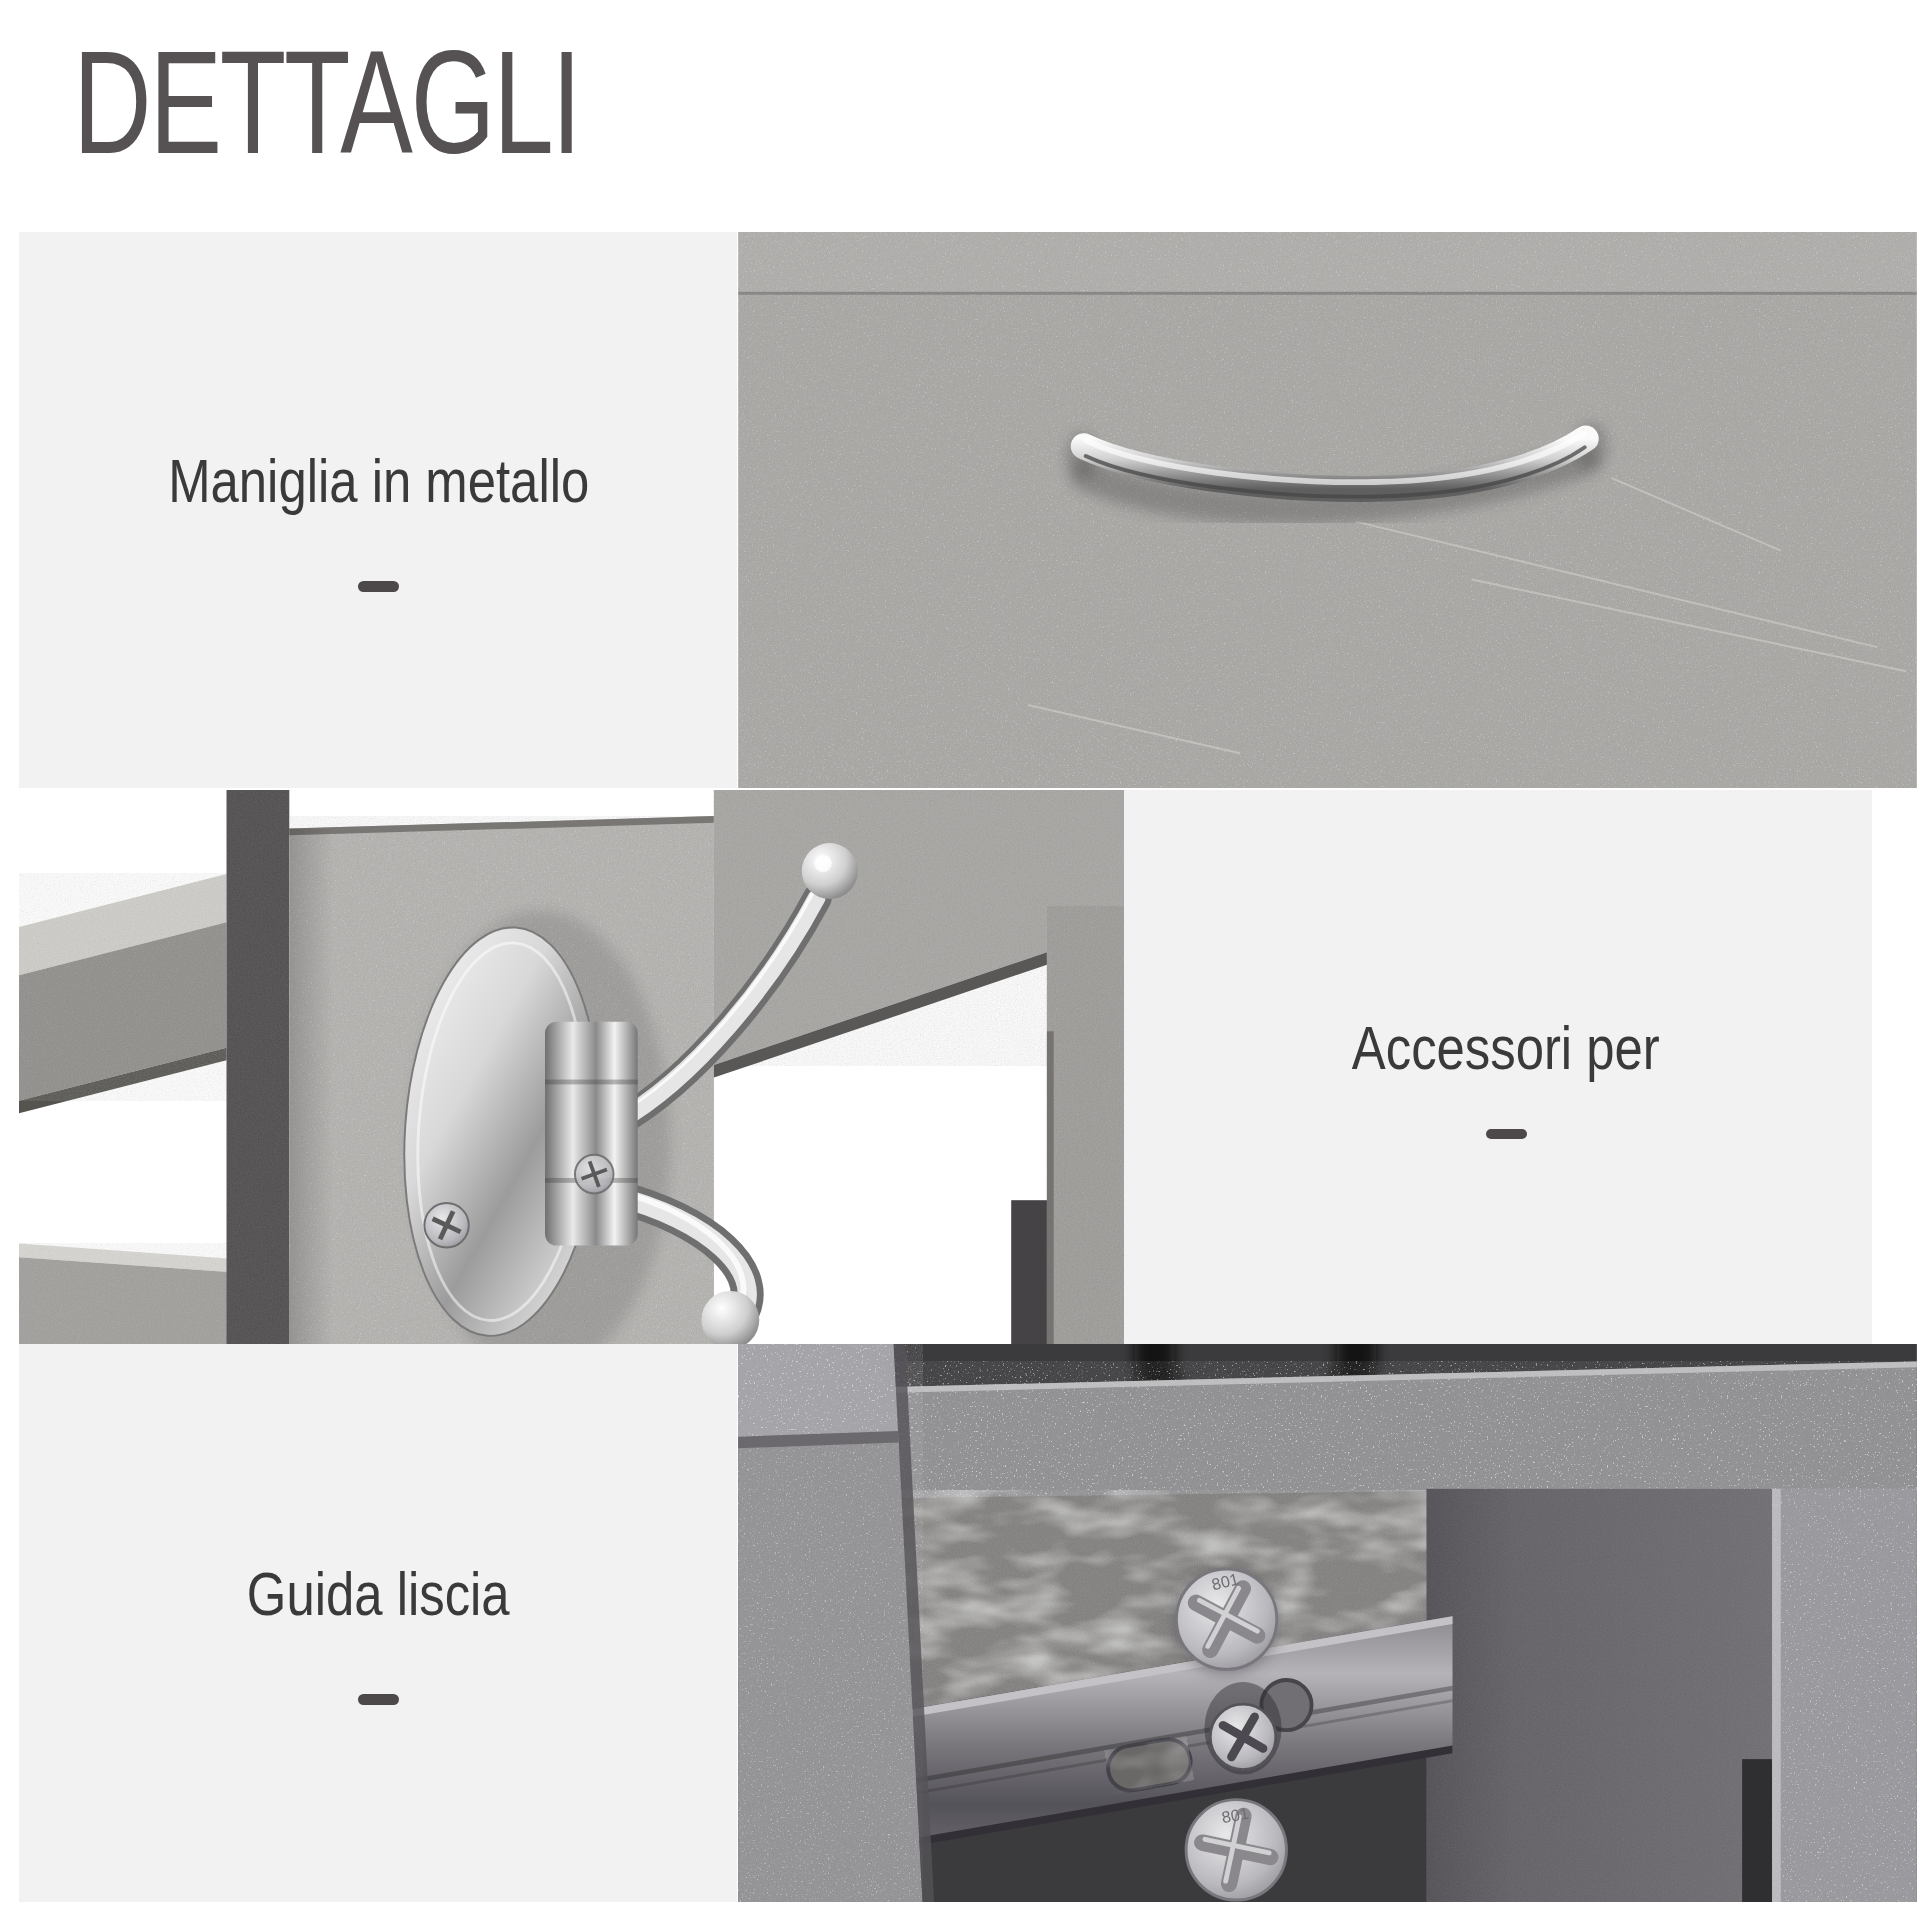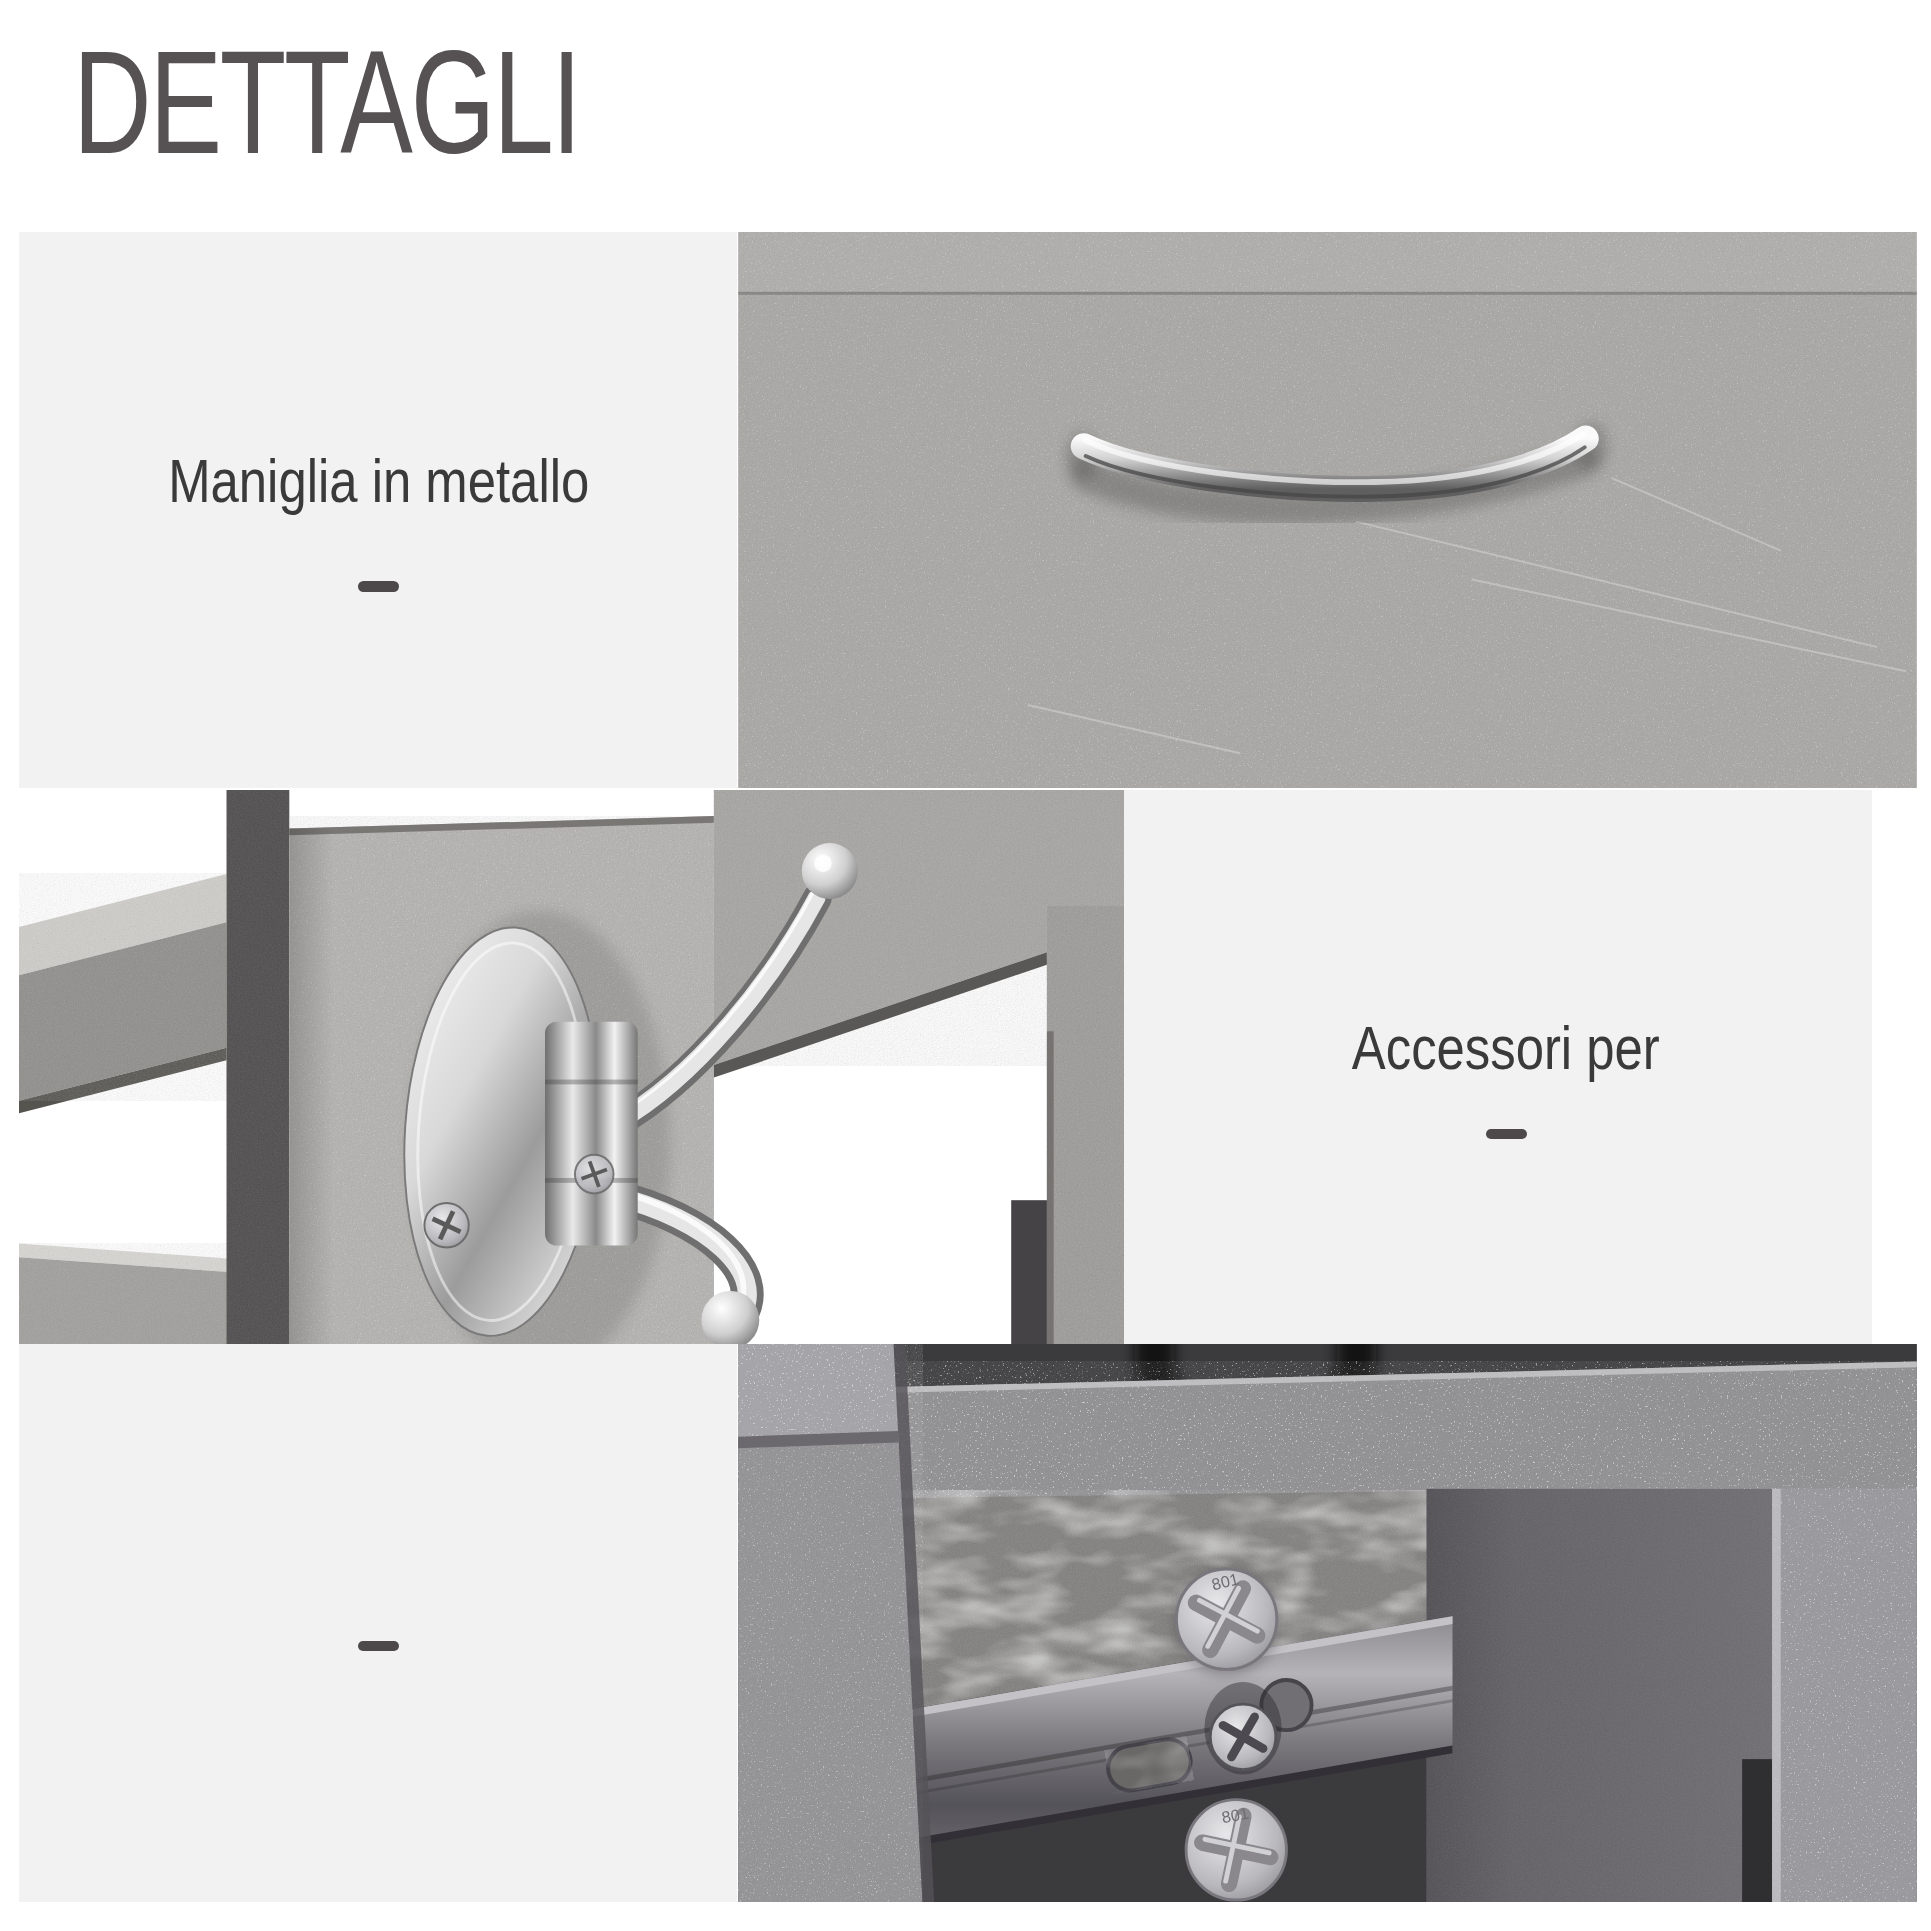--- a/index.html
+++ b/index.html
@@ -218,20 +218,23 @@
   </svg>
 
   <div class="panel panel2">
     <div class="label">
       <div><span class="condense">Accessori per</span></div>
     </div>
     <div class="dash" style="margin-top:27px"></div>
   </div>
 
   <div class="panel panel3">
+    <div class="label">
+      <span class="condense">Guida liscia</span>
+    </div>
     <div class="dash"></div>
   </div>
 
   <svg class="photo photo3" width="1179" height="558" viewBox="0 0 1221 578">
     <rect x="0" y="0" width="1221" height="578" fill="#3b3a3c"></rect>
     <circle cx="536" cy="8" r="105" fill="none" stroke="#101010" stroke-width="40" opacity="0.85" filter="url(#soft)"></circle>
 
     <g>
       <polygon points="141,45 1221,18 1221,152 141,160" fill="#8e8d90"></polygon>
       <polygon points="141,45 1221,18 1221,152 141,160" filter="url(#grain)" opacity="0.2"></polygon>

